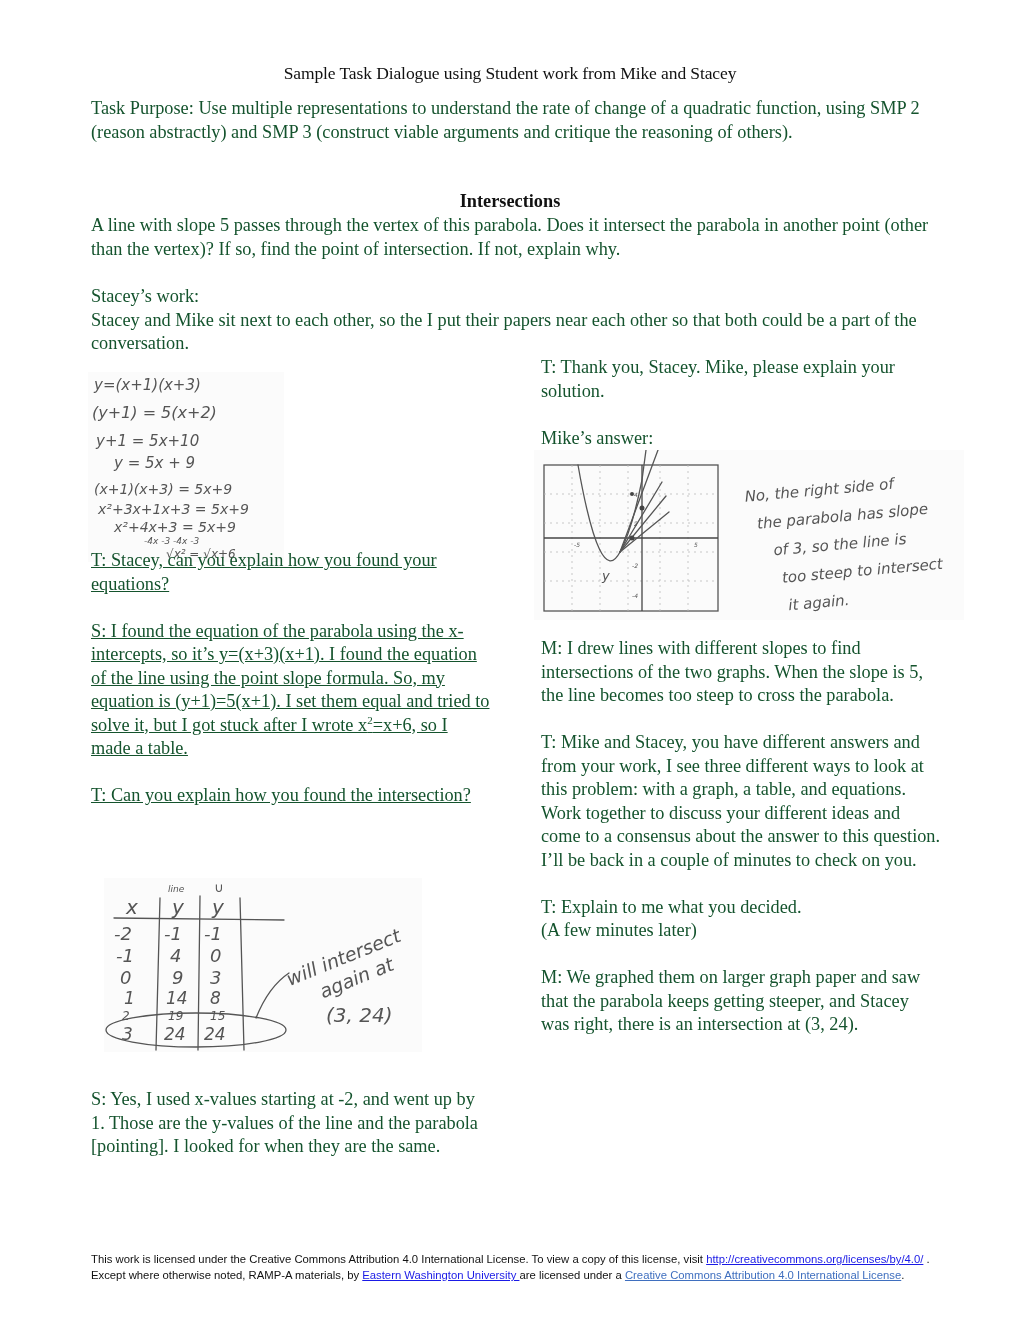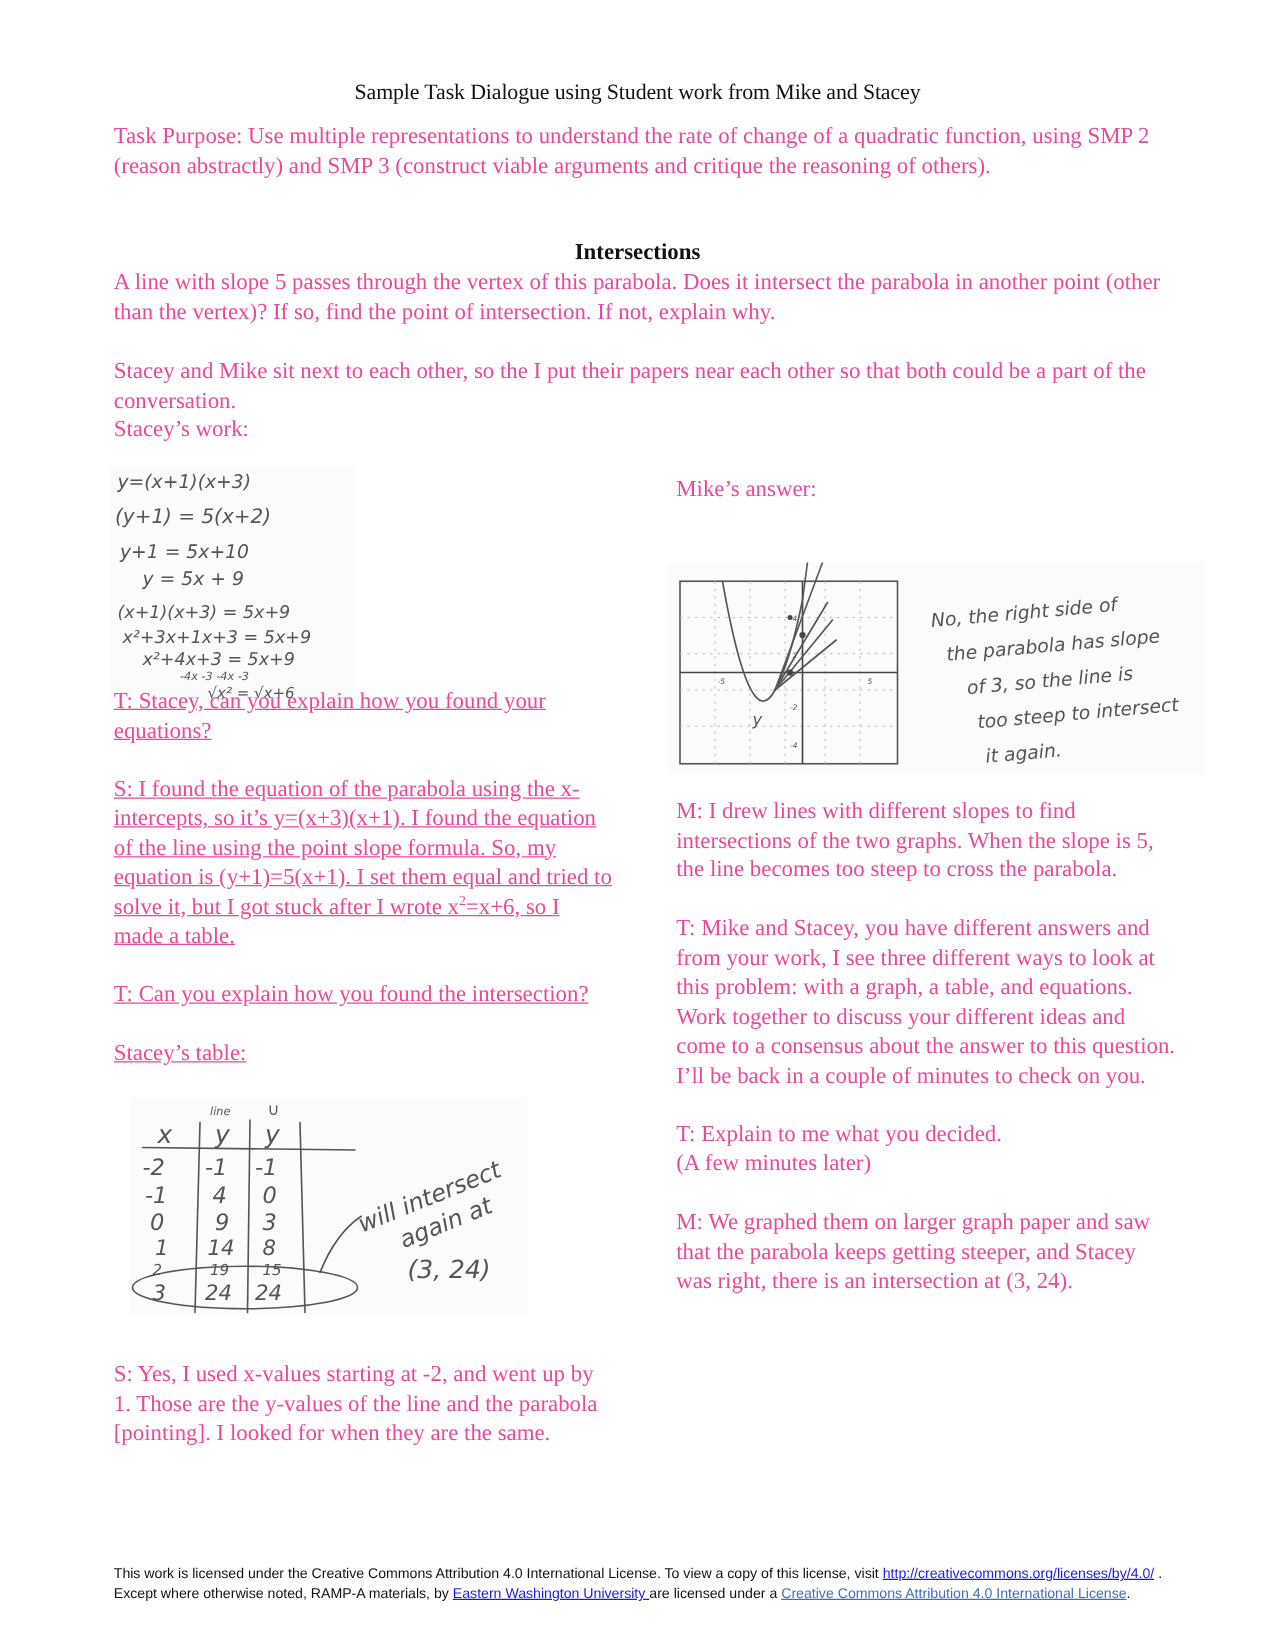--- a/index.html
+++ b/index.html
@@ -2,21 +2,21 @@
 <html><head>
 <meta charset="utf-8">
 <style>
   html, body { margin: 0; padding: 0; background: #ffffff; }
   body { width: 1020px; height: 1320px; position: relative; overflow: hidden; color: #111; }
   .title {
     position: absolute; left: 0; width: 1020px; top: 63px; text-align: center;
     font-family: "Liberation Serif", serif; font-weight: normal; font-size: 17.5px; letter-spacing: -0.1px;
   }
   .body-text {
-    font-family: "Liberation Serif", serif; font-size: 18.3px; line-height: 23.5px; color: #ec4899;
+    font-family: "Liberation Serif", serif; font-size: 18.3px; line-height: 23.5px; color: #14532d;
   }
   .abs { position: absolute; }
   .purpose { left: 91px; top: 97px; width: 850px; }
   .section-heading {
     position: absolute; left: 0; width: 1020px; top: 191px; text-align: center;
     font-family: "Liberation Serif", serif; font-weight: bold; font-size: 18.3px;
   }
   .prompt { left: 91px; top: 214px; width: 850px; }
   .setup { left: 91px; top: 285px; width: 860px; }
   .col-left { left: 91px; width: 400px; }
@@ -42,22 +42,22 @@
 
 <div class="title">Sample Task Dialogue using Student work from Mike and Stacey</div>
 
 <p class="abs body-text purpose">Task Purpose: Use multiple representations to understand the rate of change of a quadratic function, using SMP 2 (reason abstractly) and SMP 3 (construct viable arguments and critique the reasoning of others).</p>
 
 <div class="section-heading">Intersections</div>
 
 <p class="abs body-text prompt">A line with slope 5 passes through the vertex of this parabola. Does it intersect the parabola in another point (other than the vertex)? If so, find the point of intersection. If not, explain why.</p>
 
 <div class="abs body-text setup">
+  <p>Stacey’s work:</p>
   <p>Stacey and Mike sit next to each other, so the I put their papers near each other so that both could be a part of the conversation.</p>
-  <p>Stacey’s work:</p>
 </div>
 
 <div class="scan" style="left:88px; top:372px; width:196px; height:190px;">
   <svg width="196" height="190">
     <text class="handtext" x="6" y="18" font-size="15">y=(x+1)(x+3)</text>
     <text class="handtext" x="4" y="46" font-size="16">(y+1) = 5(x+2)</text>
     <text class="handtext" x="8" y="74" font-size="15">y+1 = 5x+10</text>
     <text class="handtext" x="26" y="96" font-size="15">y = 5x + 9</text>
     <text class="handtext" x="6" y="122" font-size="14">(x+1)(x+3) = 5x+9</text>
     <text class="handtext" x="10" y="142" font-size="14">x²+3x+1x+3 = 5x+9</text>
@@ -67,21 +67,20 @@
   </svg>
 </div>
 
 <div class="abs body-text col-left" style="top:549px;text-decoration:underline;">
   <p>T: Stacey, can you explain how you found your equations?</p>
   <div class="gap"></div>
   <p><span>S: I found the equation of the parabola using the x-intercepts, so it’s y=(x+3)(x+1).  I found the equation of the line using the point slope formula. So, my equation is (y+1)=5(x+1). I set them equal and tried to solve it, but I got stuck after I wrote x</span><sup>2</sup><span>=x+6, so I made a table.</span></p>
   <div class="gap"></div>
   <p>T: Can you explain how you found the intersection?</p>
   <div class="gap"></div>
-  <p>Stacey’s table:</p>
 </div>
 
 <div class="scan" style="left:104px; top:878px; width:318px; height:174px;">
   <svg width="318" height="174">
 
     <line class="hand" x1="10" y1="40" x2="180" y2="42"></line>
     <line class="hand" x1="56" y1="20" x2="52" y2="172"></line>
     <line class="hand" x1="96" y1="18" x2="94" y2="172"></line>
     <line class="hand" x1="136" y1="20" x2="140" y2="172"></line>
     <ellipse class="hand" cx="92" cy="152" rx="90" ry="17"></ellipse>
@@ -131,20 +130,21 @@
     </g>
     <text class="handtext" x="222" y="144" font-size="20">(3, 24)</text>
   </svg>
 </div>
 
 <div class="abs body-text col-left" style="top:1088px;">
   <p>S: Yes, I used x-values starting at -2, and went up by 1. Those are the y-values of the line and the parabola [pointing]. I looked for when they are the same.</p>
 </div>
 
 <div class="abs body-text col-right" style="top:356px;">
+  <p>T: Thank you, Stacey. Mike, please explain your solution.</p>
   <div class="gap"></div>
   <p>Mike’s answer:</p>
 </div>
 
 <div class="scan" style="left:534px; top:450px; width:430px; height:170px;">
   <svg width="430" height="170">
 
     <rect x="10" y="15" width="174" height="146" fill="none" stroke="#555" stroke-width="1.3"></rect>
 
     <g stroke="#bbb" stroke-width="0.8" stroke-dasharray="2 4">

